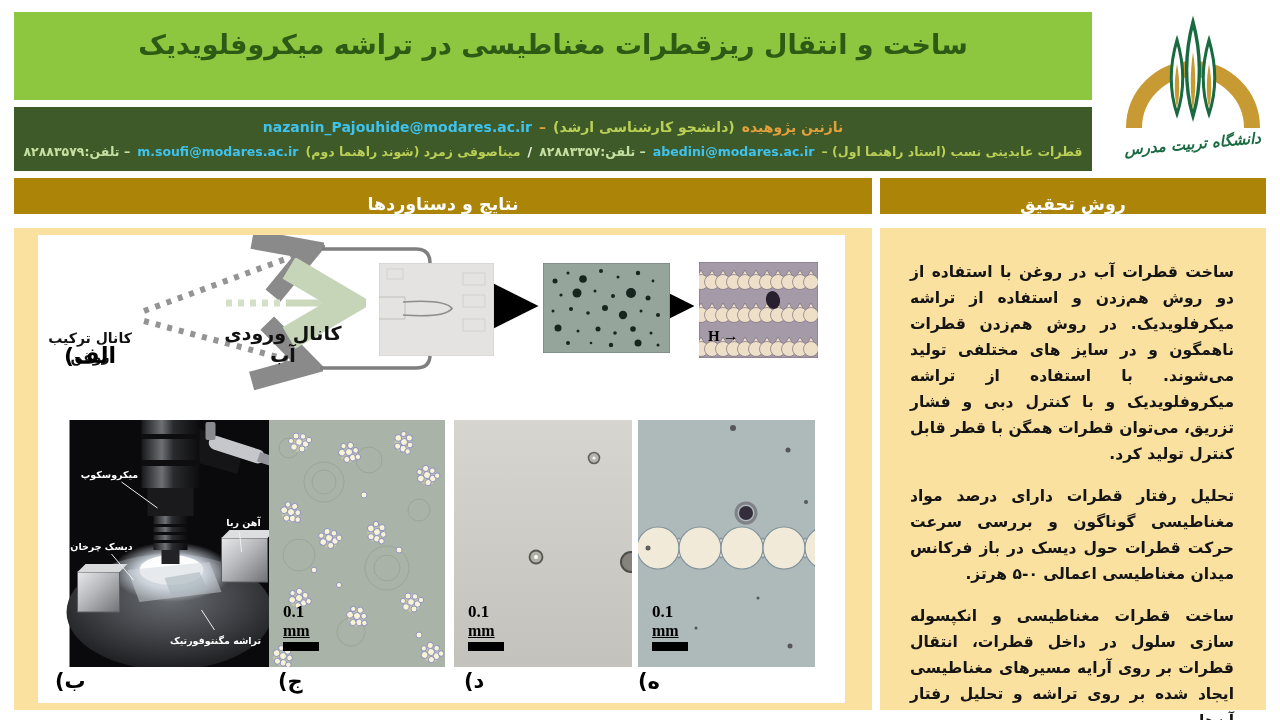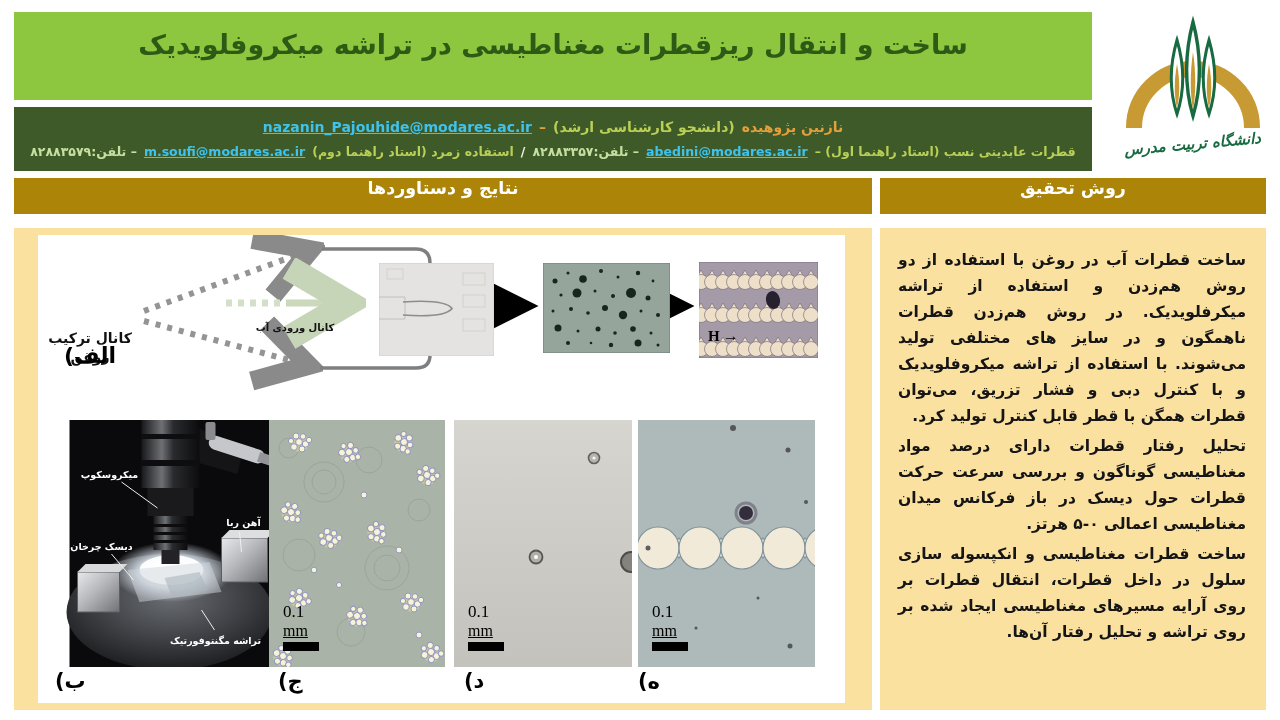--- a/index.html
+++ b/index.html
@@ -24,52 +24,52 @@
   #credit-bar{
     left:14px;top:107px;width:1078px;height:64px;background:#3e5a28;
     display:flex;flex-direction:column;justify-content:space-evenly;align-items:center;box-sizing:border-box;padding:4px 10px;
   }
   .credit-line{direction:rtl;display:flex;align-items:center;gap:7px;font-weight:700;white-space:nowrap;}
   .cl1{font-size:14px;}
   .cl2{font-size:12.5px;}
   .c-name{color:#e2a03c;}
   .c-role{color:#b9cf55;}
   .c-dash{color:#e2a03c;}
-  .c-email{color:#3fc3ee;text-decoration:underline;direction:ltr;unicode-bidi:embed;}
+  .c-email{color:#3fc3ee;direction:ltr;unicode-bidi:embed;}
   .c-adv{color:#b9cf55;}
   .c-phone{color:#c6e0a2;}
   .c-slash{color:#eef4e4;}
 
   
   .section-header{
     top:178px;height:36px;background:#ac8408;color:#fff;
-    display:flex;align-items:flex-start;justify-content:center;
+    display:flex;align-items:flex-end;justify-content:center;
     font-size:17.5px;font-weight:700;
   }
   #results-header{left:14px;width:858px;}
   #method-header{left:880px;width:386px;}
 
   
   .panel{top:228px;height:482px;background:#fbe1a0;}
   #results-panel{left:14px;width:858px;}
   #method-panel{left:880px;width:386px;}
 
   #method-text{
     padding:15px 16px 0 14px;direction:rtl;text-align:justify;
     font-size:15.5px;font-weight:700;line-height:1.68;color:#151515;
   }
-  #method-text p{margin:4px;}
+  #method-text p{margin:16px;}
 
   #results-card{position:absolute;left:24px;top:7px;width:807px;height:468px;background:#ffffff;}
 
   
   #flow-svg{position:absolute;left:0;top:0;pointer-events:none;}
   .dg-label{position:absolute;font-weight:700;color:#111;direction:rtl;text-align:center;margin-top:44px;}
   #oil-label{left:0px;top:50px;width:104px;font-size:14px;line-height:1.35;}
-  #water-label{left:196px;top:43px;width:122px;font-size:10px;}
+  #water-label{left:184px;top:43px;width:122px;font-size:19px;}
   #output-label{left:505px;top:4px;width:127px;font-size:14px;}
   .panel-letter{position:absolute;font-size:22px;font-weight:700;color:#000;direction:ltr;margin-left:12px;}
   #alef-label{left:14px;top:108px;}
 
   .dimg{position:absolute;}
   #chip-img{left:341px;top:28px;width:115px;height:93px;}
   #droplet-img{left:505px;top:28px;width:127px;height:90px;}
   #track-img{left:661px;top:27px;width:119px;height:96px;}
   .dimg svg{width:100%;height:100%;display:block;}
 
@@ -82,21 +82,21 @@
   
   .micro{position:absolute;top:185px;height:247px;}
   #img-b{left:20px;width:230px;}
   #img-c{left:231px;width:176px;}
   #img-d{left:416px;width:178px;}
   #img-e{left:600px;width:177px;}
   .micro svg{width:100%;height:100%;display:block;}
 
   .scalebar{
     position:absolute;left:14px;bottom:16px;color:#000;
-    font-family:"Liberation Serif",serif;font-weight:400;line-height:1.15;
+    font-family:"Liberation Serif",serif;font-weight:700;line-height:1.15;
   }
   .scalebar .v{font-size:17px;}
   .scalebar .u{font-size:16px;text-decoration:underline;}
   .scalebar .bar{width:36px;height:9px;background:#000;margin-top:2px;}
 
   .bottom-label{position:absolute;top:434px;font-size:21px;font-weight:700;color:#000;direction:ltr;}
   #lbl-b{left:17px;}
   #lbl-c{left:240px;}
   #lbl-d{left:426px;}
   #lbl-e{left:600px;}
@@ -131,21 +131,21 @@
     <span class="c-name">نازنین پژوهیده</span>
     <span class="c-role">(دانشجو کارشناسی ارشد)</span>
     <span class="c-dash">–</span>
     <span class="c-email">nazanin_Pajouhide@modares.ac.ir</span>
   </div>
   <div class="credit-line cl2">
     <span class="c-adv">قطرات عابدینی نسب (استاد راهنما اول) –</span>
     <span class="c-email">abedini@modares.ac.ir</span>
     <span class="c-phone">– تلفن:۸۲۸۸۳۳۵۷</span>
     <span class="c-slash">/</span>
-    <span class="c-adv">استفاده زمرد (استاد راهنما دوم)</span>
+    <span class="c-adv">میناصوفی زمرد (شوند راهنما دوم)</span>
     <span class="c-email">m.soufi@modares.ac.ir</span>
     <span class="c-phone">– تلفن:۸۲۸۸۳۵۷۹</span>
   </div>
 </div>
 
 <div class="abs section-header" id="results-header">
   <span>نتایج و دستاوردها</span>
 </div>
 <div class="abs section-header" id="method-header">
   <span>روش تحقیق</span>

